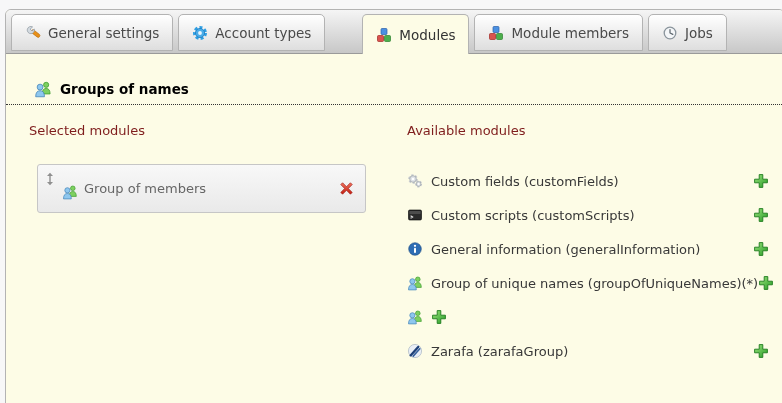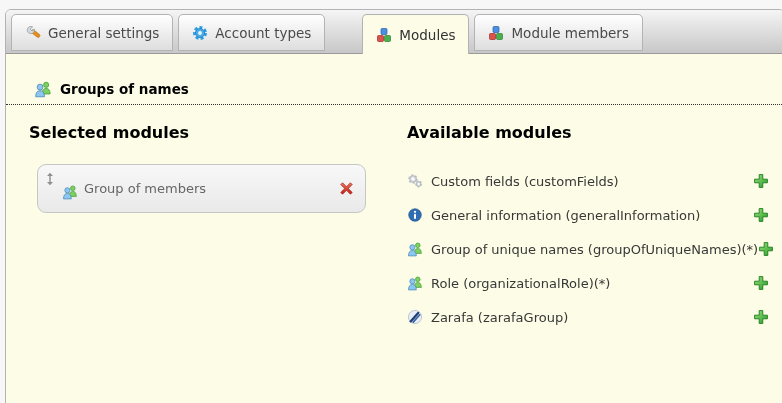--- a/index.html
+++ b/index.html
@@ -46,27 +46,27 @@
   .section-heading{
     margin-top:26px;
     padding:0 0 6px 28px;
     border-bottom:1px dotted #333;
     display:flex;align-items:center;gap:8px;
     font-size:13.5px;font-weight:bold;color:#000;
   }
   .columns{display:flex;padding-left:23px;margin-top:18px;}
   .col-left{width:342px;flex:none;}
   .col-right{width:362px;flex:none;margin-left:36px;}
-  .col-heading{font-size:16px;color:#000000;height:16px;font-weight:bold;}
+  .col-heading{font-size:13px;color:#7f1d1d;height:16px;}
   
   .selected-box{
     margin:25px 0 0 8px;width:329px;height:49px;
     box-sizing:border-box;
     background:linear-gradient(#f8f8f8,#e9e9e9);
-    border:1px solid #c6c6c6;border-radius:9px;
+    border:1px solid #c6c6c6;border-radius:3px;
     display:flex;align-items:center;
     padding:0 10px 0 7px;
     cursor:move;
   }
   .drag-handle{align-self:flex-start;margin:7px 7px 0 0;flex:none;}
   .selected-box .mod-icon{margin:6px 6px 0 0;}
   .sel-text{flex:1;font-size:13px;line-height:16px;color:#666;}
   .delete-btn{flex:none;margin-left:8px;cursor:pointer;background:none;border:none;padding:0;line-height:0;}
   
   .avail-list{margin-top:31px;}
@@ -173,20 +173,26 @@
           <use href="#i-modules"></use>
         </svg>
       <span>Modules</span>
     </div>
     <div class="tab">
       <svg class="icon16">
           <use href="#i-modules"></use>
         </svg>
       <span>Module members</span>
     </div>
+    <div class="tab">
+      <svg class="icon16">
+          <use href="#i-clock"></use>
+        </svg>
+      <span>Jobs</span>
+    </div>
   </div>
 
   <div class="content">
 
     <div class="section-heading">
       <svg class="icon18">
           <use href="#i-group"></use>
         </svg>
       <span>Groups of names</span>
     </div>
@@ -222,20 +228,31 @@
                 <use href="#i-gears"></use>
               </svg>
             <span class="avail-label">Custom fields (customFields)</span>
             <button class="add-btn">
               <svg class="icon16">
                   <use href="#i-plus"></use>
                 </svg>
             </button>
           </div>
 
+          <div class="avail-row">
+            <svg class="icon16 mod-icon">
+                <use href="#i-terminal"></use>
+              </svg>
+            <span class="avail-label">Custom scripts (customScripts)</span>
+            <button class="add-btn">
+              <svg class="icon16">
+                  <use href="#i-plus"></use>
+                </svg>
+            </button>
+          </div>
 
           <div class="avail-row">
             <svg class="icon16 mod-icon">
                 <use href="#i-info"></use>
               </svg>
             <span class="avail-label">General information (generalInformation)</span>
             <button class="add-btn">
               <svg class="icon16">
                   <use href="#i-plus"></use>
                 </svg>
@@ -252,21 +269,20 @@
               <svg class="icon16">
                   <use href="#i-plus"></use>
                 </svg>
             </button>
           </div>
 
           <div class="avail-row">
             <svg class="icon16 mod-icon">
                 <use href="#i-group"></use>
               </svg>
-            <span class="avail-label">Role (organizationalRole)(*)</span>
             <button class="add-btn">
               <svg class="icon16">
                   <use href="#i-plus"></use>
                 </svg>
             </button>
           </div>
 
           <div class="avail-row">
             <svg class="icon16 mod-icon">
                 <use href="#i-zarafa"></use>

